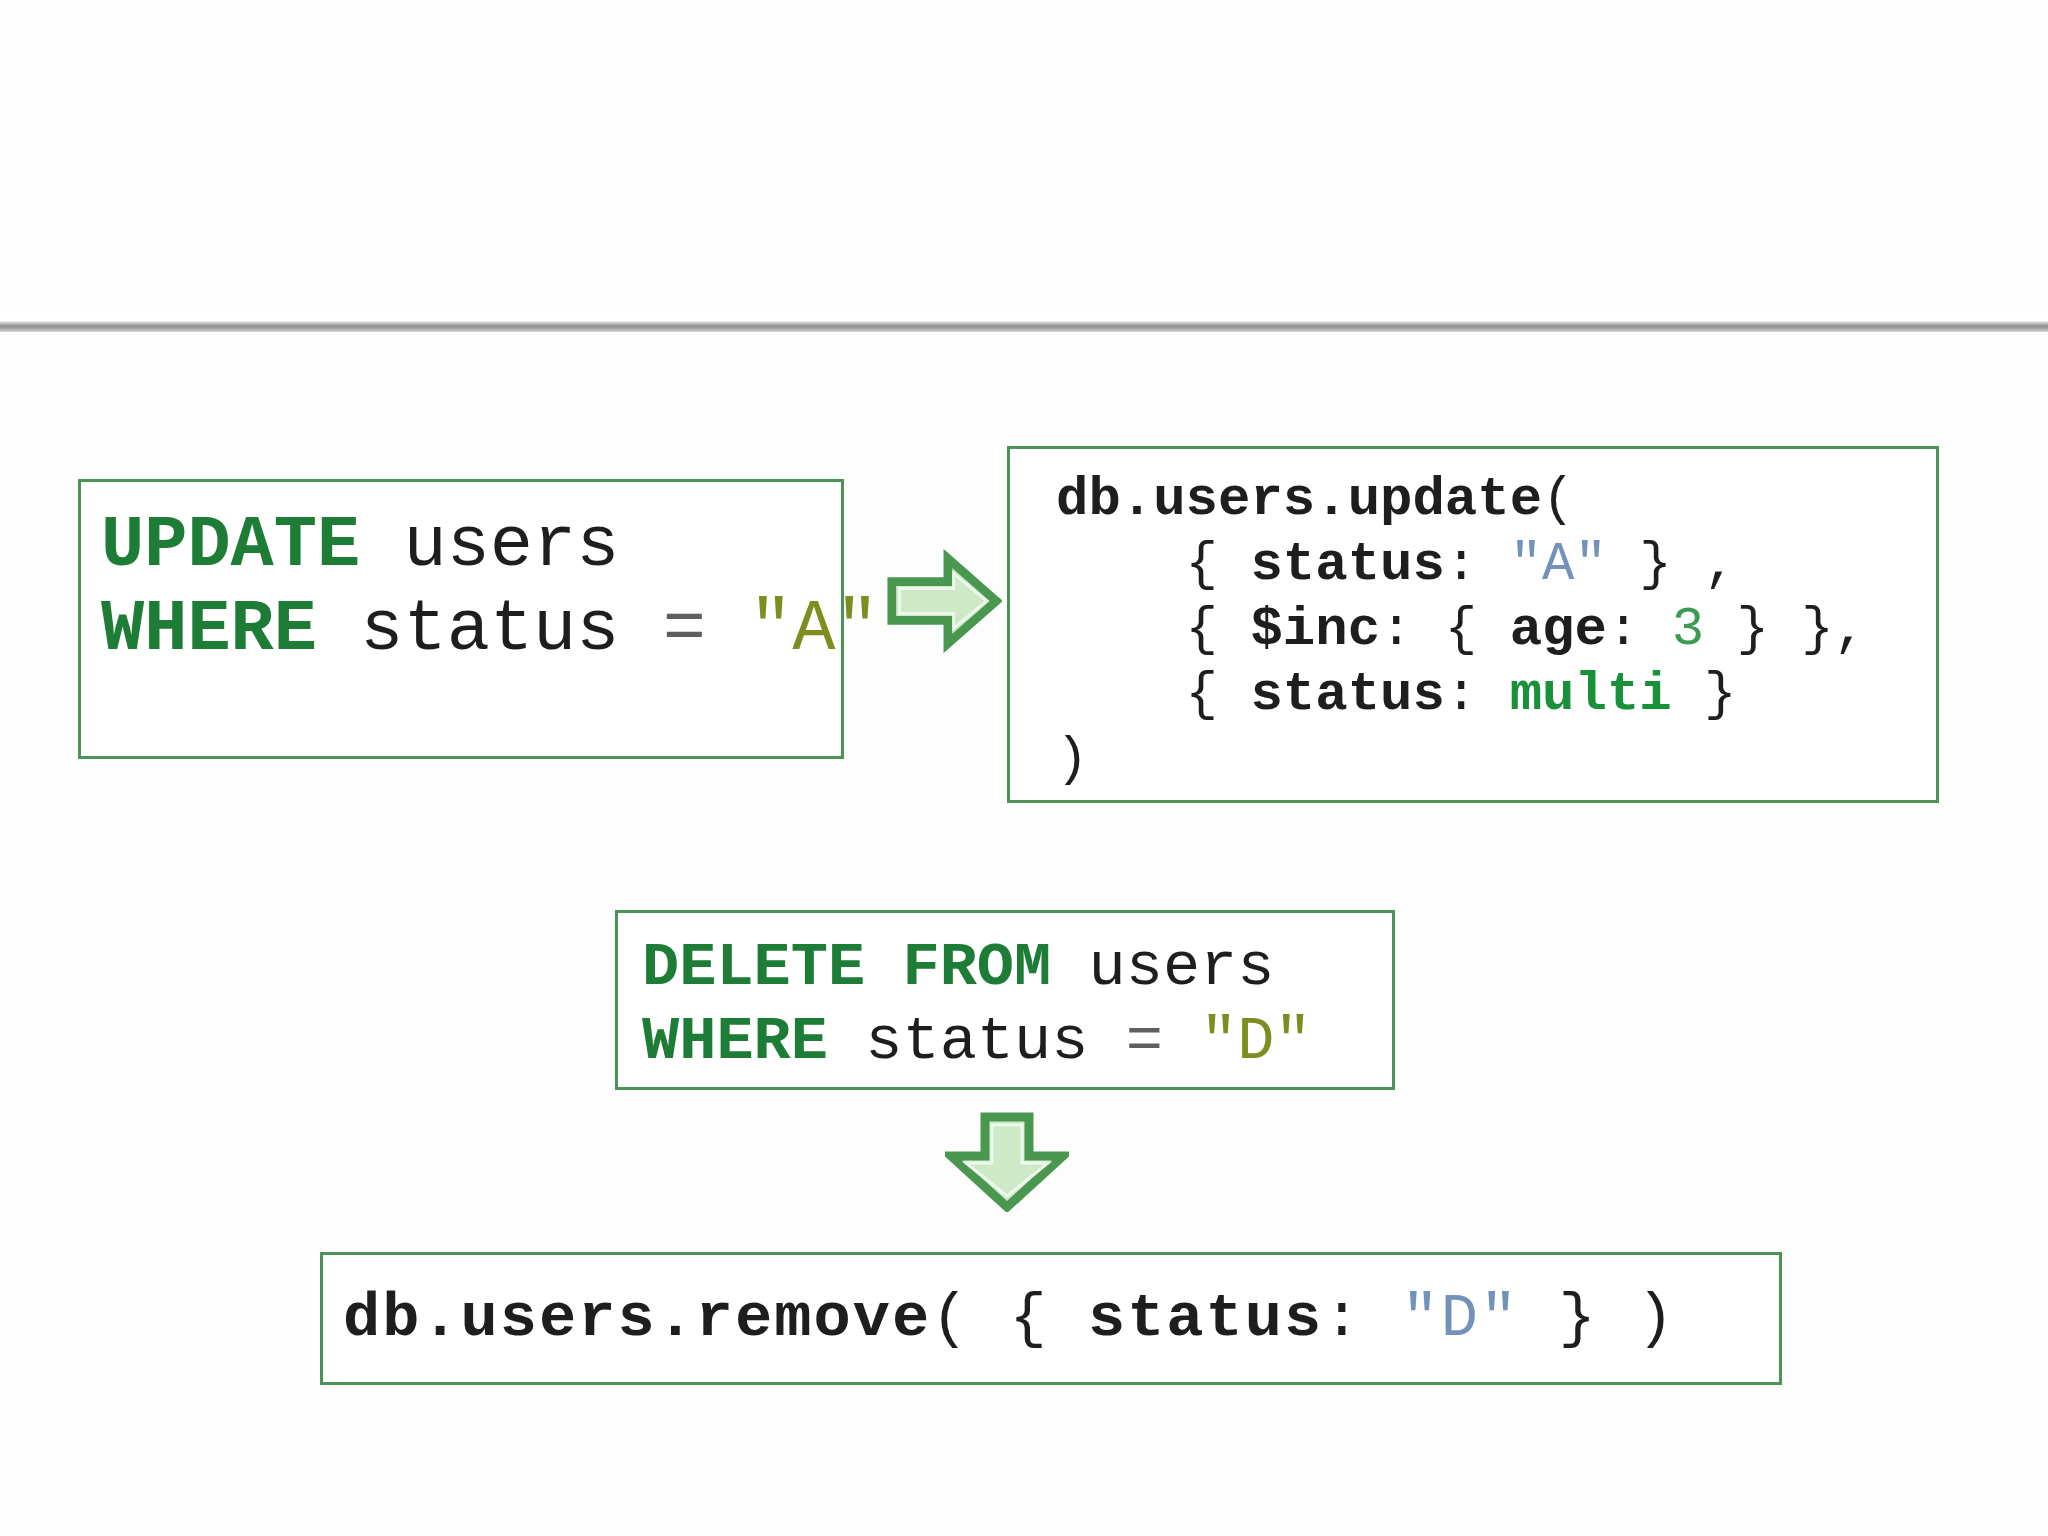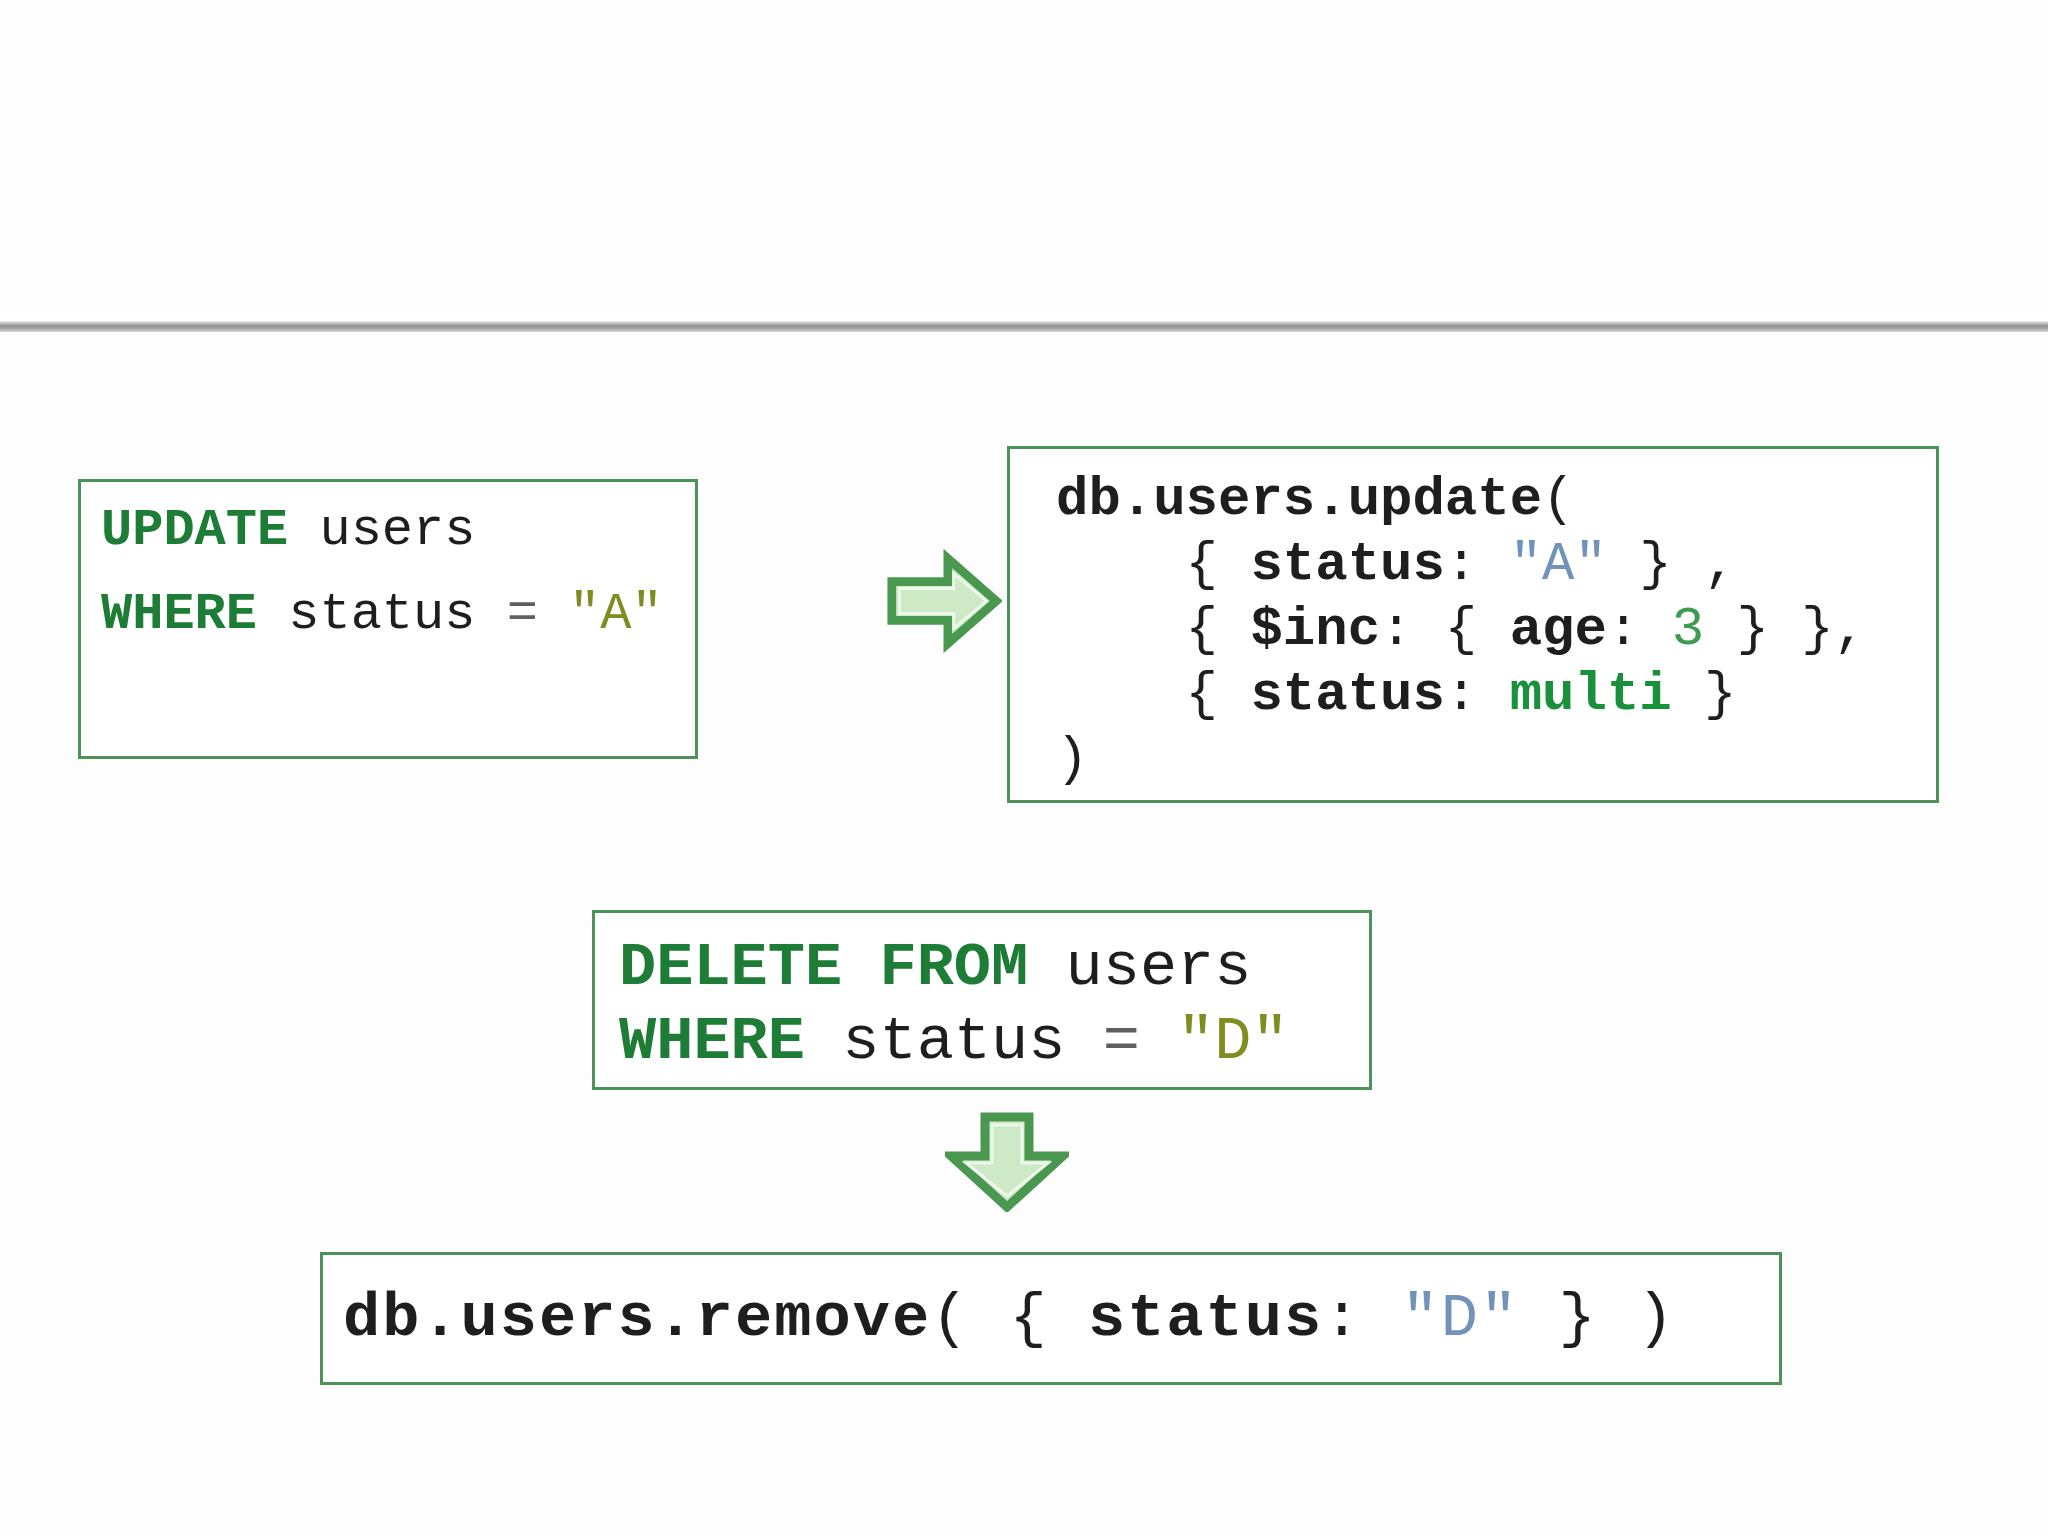--- a/index.html
+++ b/index.html
@@ -12,25 +12,25 @@
          font-weight:bold;color:var(--title_color);letter-spacing:1px;}
   .sep-white{position:absolute;left:0;top:312px;width:2048px;height:9px;background:#ffffff;}
   .sep-line{position:absolute;left:0;top:321px;width:2048px;height:11px;
             background:linear-gradient(#efefef 0%,#8f8f8f 45%,#a8a8a8 70%,#d7d7d7 100%);}
 
   
   .code-box{position:absolute;background:#ffffff;border:3px solid var(--box_border);box-sizing:border-box;
             font-family:"Liberation Mono","DejaVu Sans Mono",monospace;color:var(--pl);}
   .code-line{white-space:pre;}
 
-  .box-sql-update{left:78px;top:479px;width:620px;height:280px;padding:7px 20px;
-                  font-size:52px;line-height:84px;}
+  .box-sql-update{left:78px;top:479px;width:766px;height:280px;padding:22px 20px;
+                  font-size:72px;line-height:84px;}
   .box-mongo-update{left:1007px;top:446px;width:932px;height:357px;padding:18px 46px;
                     font-size:54px;line-height:65px;}
-  .box-sql-delete{left:592px;top:910px;width:780px;height:180px;padding:18px 24px;
+  .box-sql-delete{left:615px;top:910px;width:780px;height:180px;padding:18px 24px;
                   font-size:62px;line-height:74px;}
   .box-mongo-remove{left:320px;top:1252px;width:1462px;height:133px;padding:24px 20px;
                     font-size:62px;line-height:80px;letter-spacing:2px;}
 
   
   .tok-kw{color:var(--kw);font-weight:bold;}
   .tok-id{color:var(--pl);font-weight:bold;text-align:center;}
   .tok-pl{color:var(--pl);}
   .tok-op{color:var(--op);}
   .tok-so{color:var(--so);}

